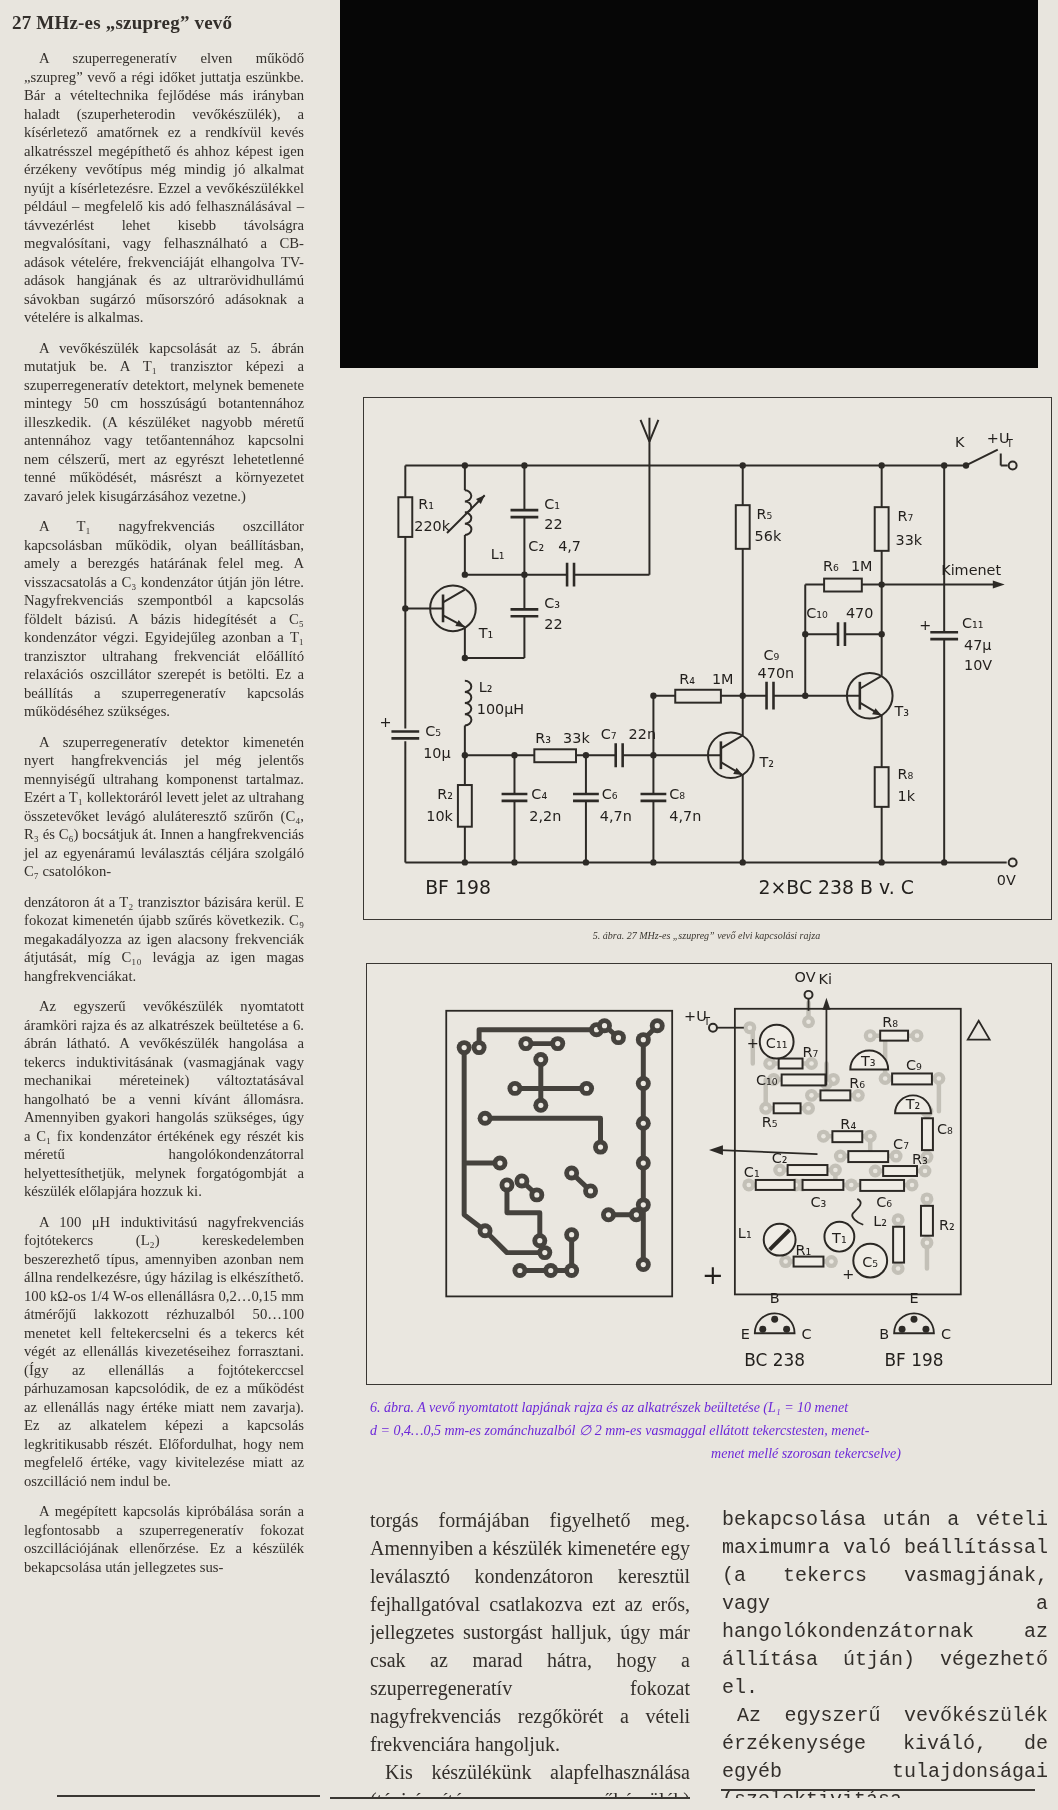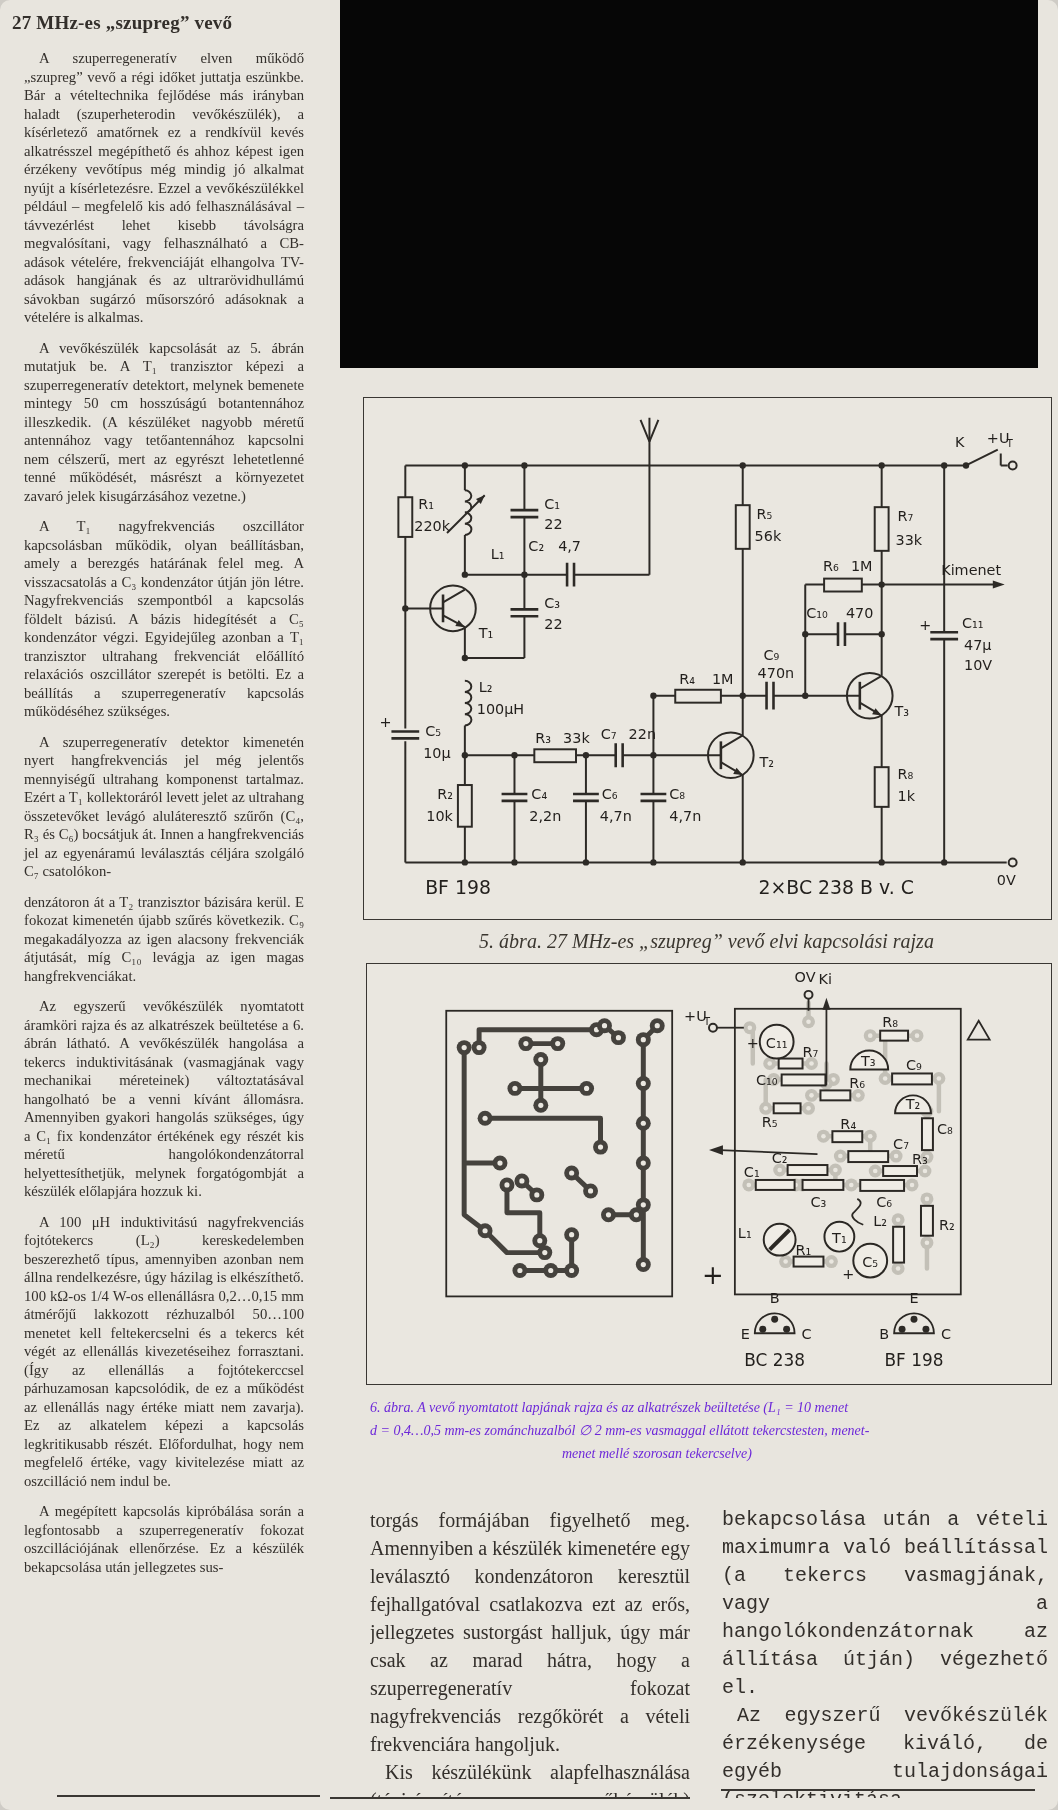--- a/index.html
+++ b/index.html
@@ -1,30 +1,30 @@
 <!DOCTYPE html>
 <html><head>
 <meta charset="utf-8">
 <style>
   html,body{margin:0;padding:0;background:#cfccc6;}
   .page{position:relative;width:1058px;height:1810px;background:#e8e5de;
-        font-family:"Liberation Serif",serif;color:#332f2b;overflow:hidden;border-radius:10px;}
+        font-family:"Liberation Serif",serif;color:#332f2b;overflow:hidden;}
   .col-left{position:absolute;left:12px;top:10px;width:304px;height:1790px;overflow:hidden;}
   .col-left h1{font-size:19px;font-weight:bold;margin:2px 0 15px 0;letter-spacing:.2px;}
   .body-p{font-size:14.7px;line-height:18.5px;text-align:justify;margin:12px;text-indent:15px;}
   .body-p.cont{text-indent:0;margin-top:9px;}
   .blackbox{position:absolute;left:340px;top:0;width:698px;height:368px;background:#060606;}
   .figbox{position:absolute;border:1.6px solid #3a3733;background:#eae7e0;}
   .fig5{left:363px;top:397px;width:687px;height:521px;}
   .fig6{left:366px;top:963px;width:684px;height:420px;}
   .fig5-caption{position:absolute;left:363px;top:930px;width:687px;text-align:center;
-        font-style:italic;font-size:20px;color:#3a362f;}
+        font-style:italic;font-size:10px;color:#3a362f;}
   .fig6-caption{position:absolute;left:370px;top:1396px;width:680px;font-style:italic;
         font-size:14px;line-height:23px;color:#6d28d9;}
-  .fig6-caption .cap3{padding-left:192px;}
+  .fig6-caption .cap3{padding-left:192px;text-align:center;}
   .col-mid{position:absolute;left:370px;top:1506px;width:320px;height:292px;overflow:hidden;}
   .col-right{position:absolute;left:722px;top:1506px;width:326px;height:292px;overflow:hidden;font-family:Liberation Mono, monospace;}
   .col-mid p,.col-right p{font-size:20px;line-height:28px;text-align:justify;margin:0;}
   .col-mid p.ind,.col-right p.ind{text-indent:15px;}
   .rule{position:absolute;height:2px;background:#3a3733;}
   .rule-left{left:57px;top:1795px;width:263px;}
   .rule-mid{left:330px;top:1797px;width:360px;}
   .rule-right{left:721px;top:1789px;width:314px;}
   svg{display:block;}
   .wire{stroke:#2d2a26;stroke-width:2;fill:none;}

